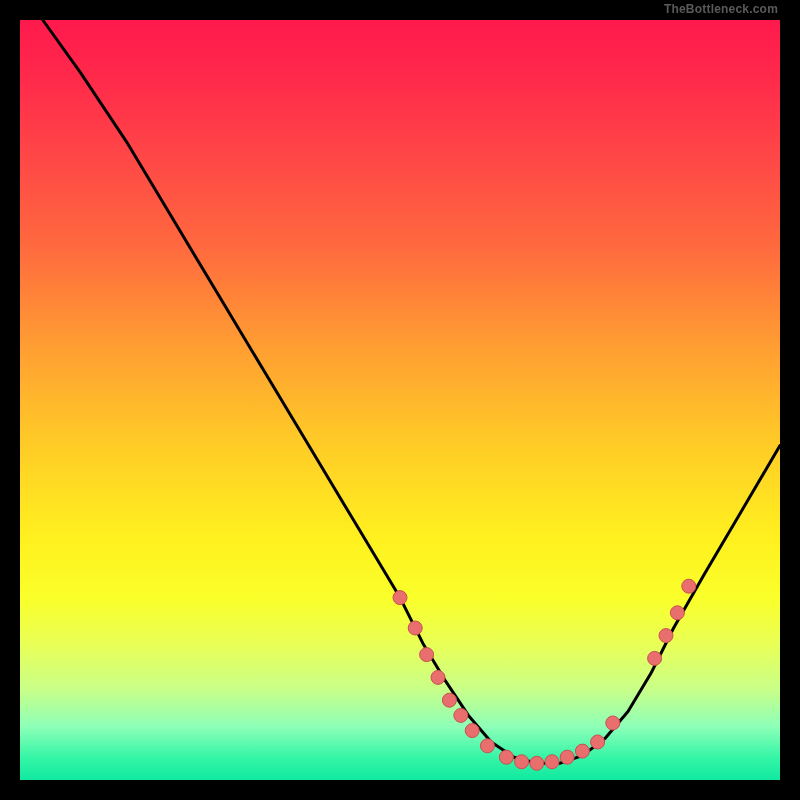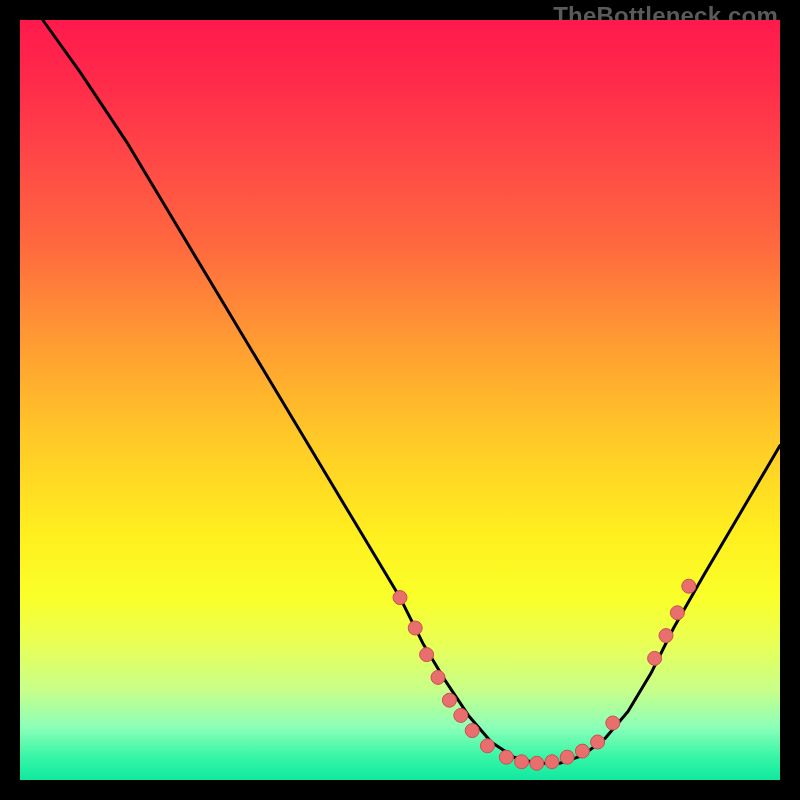--- a/index.html
+++ b/index.html
@@ -39,21 +39,21 @@
       #8dffb8 93%,
       #36f5a6 97%,
       #10e9a0 100%
     );
   }
   .watermark {
     position: absolute;
     top: 2px;
     right: 22px;
     color: #5a5a5a;
-    font-size: 24px;
+    font-size: 12px;
     font-weight: 600;
     letter-spacing: 0.2px;
     user-select: none;
   }
   svg.curve {
     position: absolute;
     left: 0;
     top: 0;
     width: 760px;
     height: 760px;

